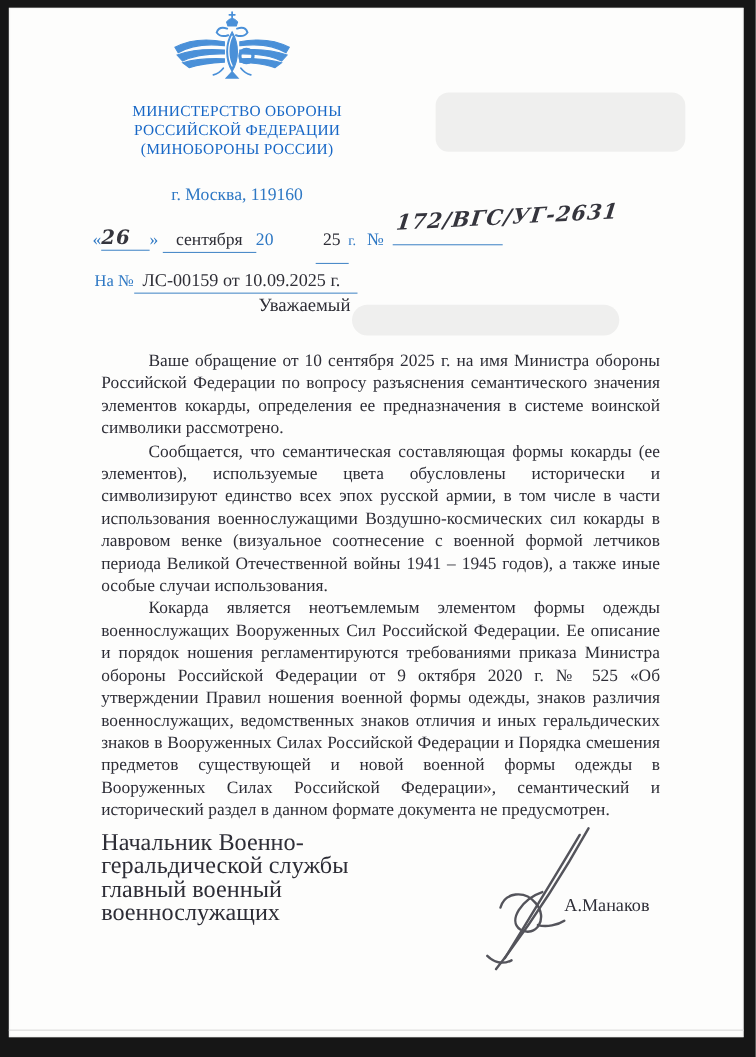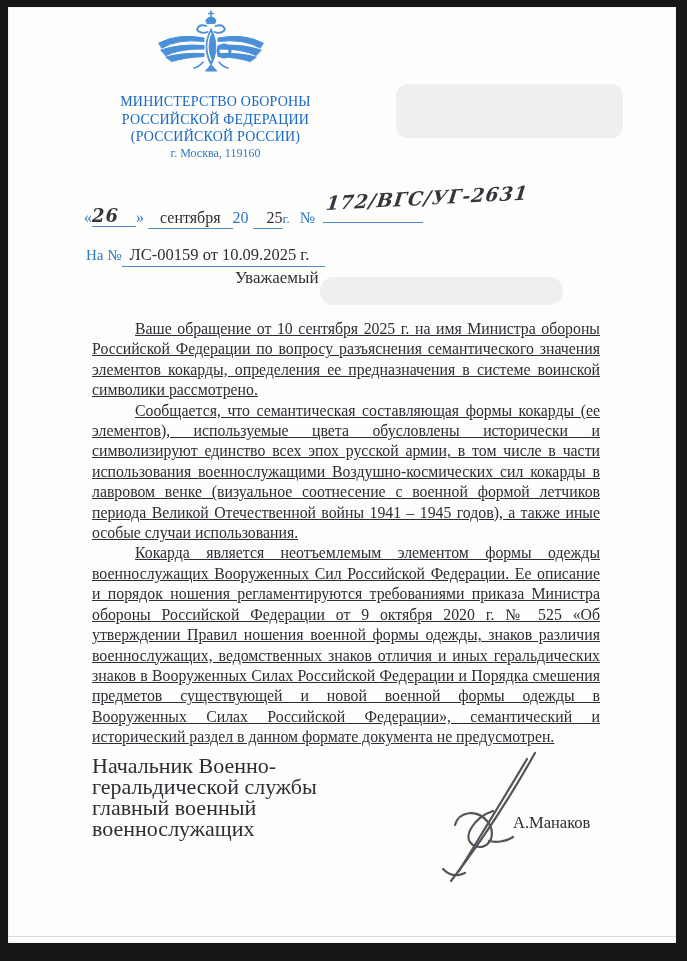--- a/index.html
+++ b/index.html
@@ -10,51 +10,51 @@
   .page{
     position:absolute;left:8px;top:7px;width:668px;height:936px;
     background:#fdfdfc;box-shadow:inset 0 0 2px #ddd;
   }
   .abs{position:absolute;}
   
   .letterhead{left:15px;top:86px;width:385px;text-align:center;}
   .letterhead .l{
     color:#1767c6;font-weight:normal;font-size:14px;line-height:17.5px;letter-spacing:.2px;
   }
-  .letterhead .addr{color:#2e78c4;font-size:12px;margin-top:0;}
+  .letterhead .addr{color:#2e78c4;font-size:16px;margin-top:23px;}
   
   .redact{background:#efefee;border-radius:12px;}
   
   .ref-row{left:76px;top:193px;width:420px;height:30px;font-size:16px;color:#2e78c4;white-space:nowrap;}
   .ref-row .seg{display:inline-block;vertical-align:baseline;}
   .blue{color:#2e78c4;}
   .ink{color:#2e2e36;}
   .uline{border-bottom:1.5px solid #4d8cc9;}
   .hand{
     font-family:"DejaVu Serif", serif;font-style:italic;font-weight:bold;
     color:#35353d;letter-spacing:1px;
   }
   .day-box{width:44px;font-size:18px;transform:translateY(-1px);}
   .month-box{padding:0 12px 1px 12px;color:#2e2e36;}
-  .yr{width:30px;text-align:right;color:#2e2e36;padding-bottom:1px;}
+  .yr{width:30px;text-align:center;color:#2e2e36;padding-bottom:11px;margin-left:34px;}
   .g-small{font-size:13px;}
   .num-box{position:relative;width:100px;height:22px;margin-left:8px;}
   .num-box .hand-num{
     position:absolute;left:2px;top:-8px;font-size:19px;white-space:nowrap;
     transform:rotate(-3deg) skewX(-10deg);transform-origin:left bottom;
   }
   .reply-row{left:78px;top:238px;font-size:15px;white-space:nowrap;}
   .reply-val{font-size:16.5px;padding:0 16px 2px 8px;}
   
   .salutation{left:227px;top:261px;font-size:17px;color:#2e2e36;}
   .body-text{
     left:84px;top:312px;width:508px;color:#2d2d36;
     font-size:15.8px;line-height:20.4px;text-align:justify;
   }
-  .body-text p{margin:0;text-indent:43px;text-decoration:underline;}
+  .body-text p{margin:0;text-indent:43px;}
   
   .sig-block{left:84px;top:748px;width:330px;font-size:22px;line-height:21px;color:#2d2d36;}
   .sig-name{left:505px;top:806px;font-size:16.5px;color:#2d2d36;}
   .bottom-scan-line{left:0;top:929px;width:668px;height:1px;background:#d9d9d9;}
 </style>
 </head>
 <body>
 
 <div class="page">
 
@@ -83,21 +83,21 @@
       <circle cx="68" cy="41" r="6" stroke-width="3"></circle>
 
       <path d="M55 55 L49.5 61 H60.5 Z" fill="#4a90d8" stroke-width="1"></path>
       <path d="M47 52 q-4 5 -9 6 M63 52 q4 5 9 6" stroke-width="1.6"></path>
     </g>
   </svg>
 
   <div class="abs letterhead">
     <div class="l">МИНИСТЕРСТВО ОБОРОНЫ</div>
     <div class="l">РОССИЙСКОЙ ФЕДЕРАЦИИ</div>
-    <div class="l">(РОССИЙСКОЙ РОССИИ)</div>
+    <div class="l">(МИНОБОРОНЫ РОССИИ)</div>
     <div class="addr">г. Москва, 119160</div>
   </div>
 
   <div class="abs redact" style="left:388px;top:77px;width:227px;height:54px;"></div>
 
   <div class="abs ref-row">
     <span class="seg blue">«</span><span class="seg uline day-box hand">26</span><span class="seg blue">»</span>
     <span class="seg uline month-box">сентября</span><span class="seg blue">20</span>
     <span class="seg uline yr">25</span><span class="seg blue g-small">г.</span>
     <span class="seg blue" style="margin-left:6px;">№</span><span class="seg uline num-box"><span class="hand-num hand">172/ВГС/УГ-2631</span></span>

